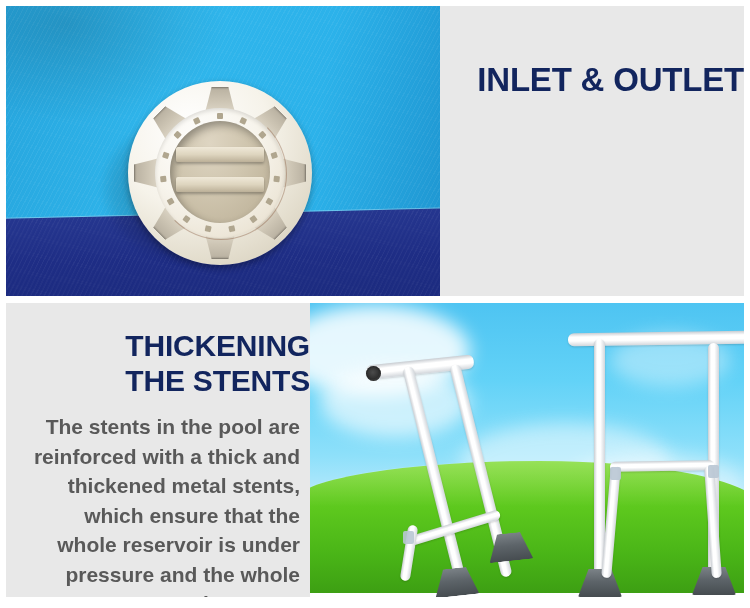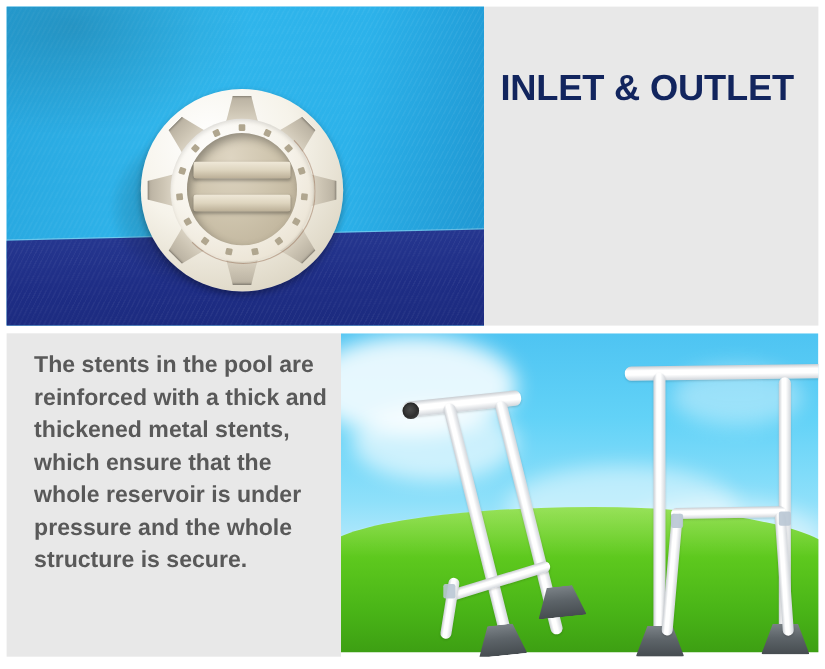--- a/index.html
+++ b/index.html
@@ -12,20 +12,21 @@
     width: 750px;
     height: 608px;
     font-family: "Liberation Sans", sans-serif;
     overflow: hidden;
   }
   .board {
     position: relative;
     width: 750px;
     height: 608px;
     background: #ffffff;
+    text-align: right;
   }
 
   
   .panel {
     position: absolute;
     overflow: hidden;
   }
   .text-panel {
     background: #e8e8e8;
   }
@@ -335,20 +336,24 @@
 
       <div class="rim-arc"></div>
     </div>
   </div>
 
   <div class="panel text-panel" id="text-inlet">
     <h2 class="heading">INLET &amp; OUTLET</h2>
   </div>
 
   <div class="panel text-panel" id="text-thickening">
+    <h2 class="heading">
+      <span>THICKENING</span><br>
+      <span>THE STENTS</span>
+    </h2>
     <p class="body-copy">The stents in the pool are reinforced with a thick and thickened metal stents, which ensure that the whole reservoir is under pressure and the whole structure is secure.</p>
   </div>
 
   <div class="panel" id="photo-stents">
     <div class="sky"></div>
     <div class="cloud c1"></div>
     <div class="cloud c2"></div>
     <div class="cloud c3"></div>
     <div class="cloud c4"></div>
     <div class="cloud c5"></div>

